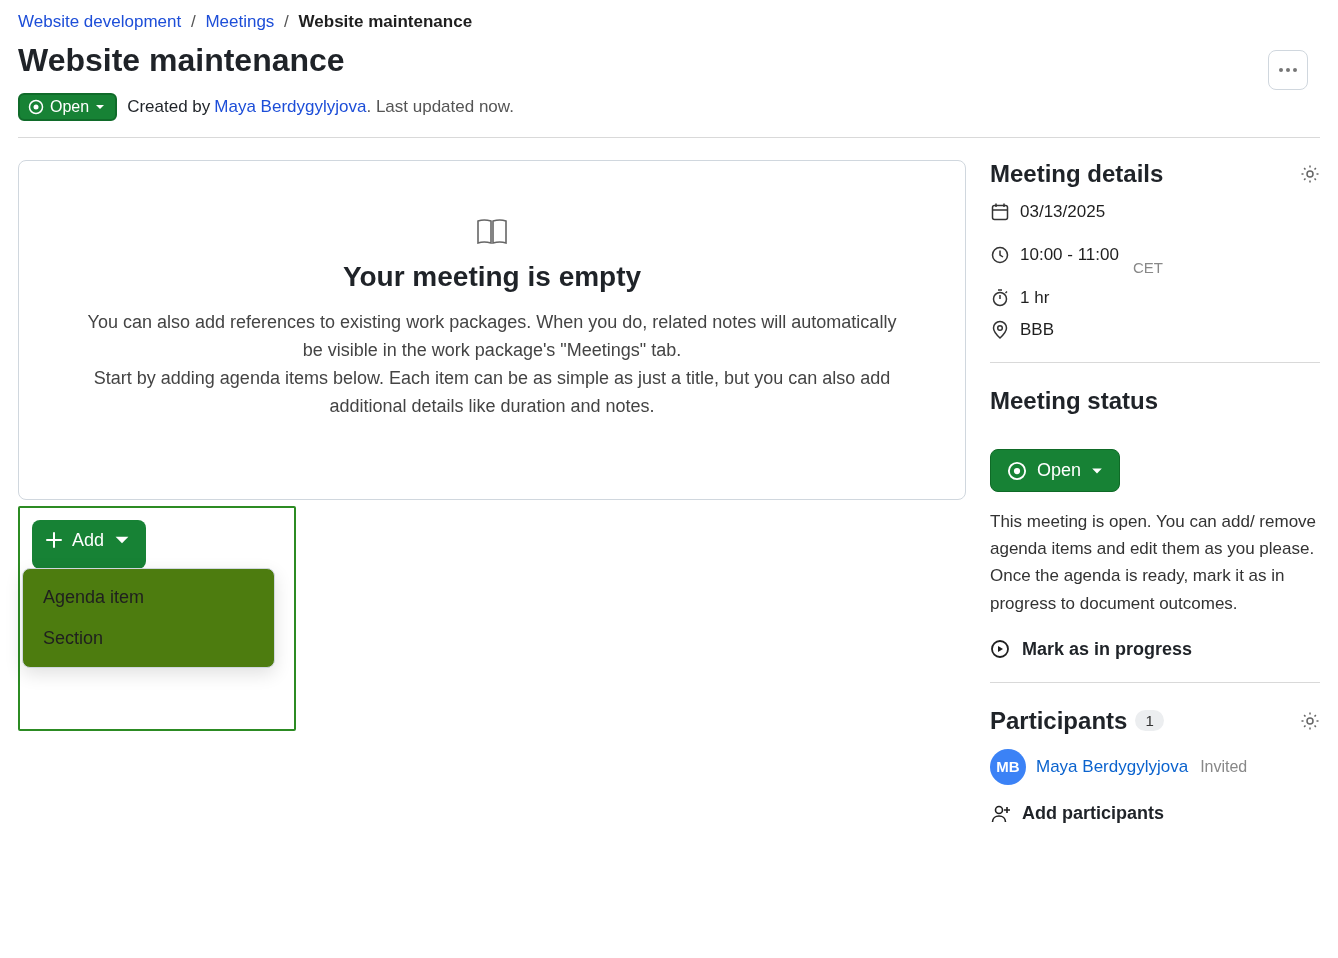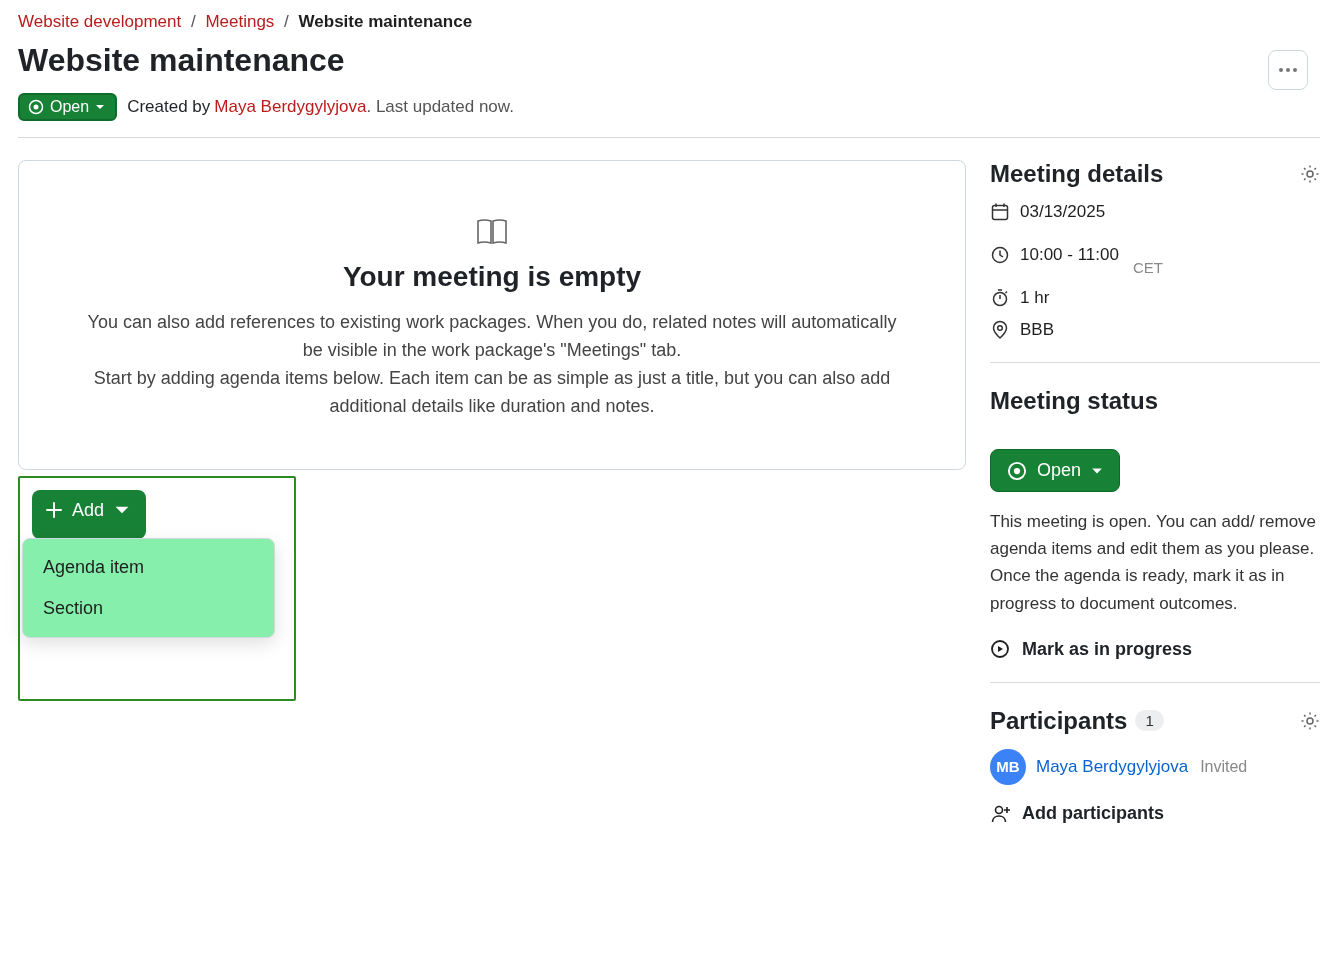--- a/index.html
+++ b/index.html
@@ -4,21 +4,21 @@
 <style>
   * { box-sizing: border-box; }
   body {
     margin: 0;
     font-family: -apple-system, BlinkMacSystemFont, "Segoe UI", Helvetica, Arial, sans-serif;
     color: #1f2328;
     background: #fff;
     padding: 12px 18px 40px 18px;
     width: 1338px;
   }
-  a { color: #b91c1c; text-decoration: none; }
+  a { color: #1d4ed8; text-decoration: none; }
   .breadcrumb { font-size: 17px; margin-bottom: 6px; }
   .breadcrumb .sep { color: #555; margin: 0 5px; }
   .breadcrumb .current { font-weight: 600; color: #1f1f1f; }
   h1.page-title { font-size: 32px; font-weight: 700; margin: 10px 0 14px 0; }
   .more-btn {
     position: absolute; right: 30px; top: 50px;
     width: 40px; height: 40px;
     border: 1px solid #d0d7de; border-radius: 8px;
     background: #fff; display:flex; align-items:center; justify-content:center;
     cursor:pointer;
@@ -34,35 +34,35 @@
     background:#178235; color:#fff; border-radius:8px; border:1px solid #0f6a27;
     display:inline-flex; align-items:center; gap:10px; padding:10px 16px;
     font-size:18px; cursor:pointer;
   }
   .open-dot { width:16px; height:16px; }
   .caret { width:10px; height:10px; }
   .main-grid { display:flex; gap:24px; margin-top:22px; }
   .left-col { flex:1; }
   .right-col { width:330px; }
   .empty-card {
-    border:1px solid #d0d7de; border-radius:8px; padding:56px 60px 30px 60px;
+    border:1px solid #d0d7de; border-radius:8px; padding:56px 60px 60px 60px;
     text-align:center;
   }
   .book-icon { width:32px; height:28px; margin:0 auto 16px auto; display:block; stroke:#555; }
   .empty-title { font-size:28px; font-weight:700; margin:8px 0 16px 0; }
   .empty-para { font-size:18px; color:#444; margin:0 0 18px 0; line-height:1.55; }
   .add-wrap { border:2px solid #2c8b23; padding:12px 12px 12px 12px; width:278px; margin-top:6px; border-radius:2px; position:relative; }
   .add-btn {
     background:#178235; color:#fff; border:none; border-radius:8px;
     display:inline-flex; align-items:center; gap:10px; padding:10px 16px 18px 14px;
     font-size:18px; cursor:pointer; font-weight:500;
   }
   .add-btn svg { width:16px; height:16px; }
   .dropdown-menu {
-    background:#86efac; border:1px solid #d0d7de; border-radius:8px;
+    background:#4d7c0f; border:1px solid #d0d7de; border-radius:8px;
     box-shadow:0 6px 18px rgba(0,0,0,0.12);
     position:absolute; left:2px; top:60px; width:253px; padding:8px 0;
   }
   .dropdown-item { padding:10px 20px; font-size:18px; color:#1f1f1f; cursor:pointer; }
 
   .section-head { display:flex; align-items:center; justify-content:space-between; margin-bottom:14px; }
   .section-title { font-size:24px; font-weight:700; }
   .gear-icon { width:20px; height:20px; cursor:pointer; color:#555; }
   .detail-row { display:flex; align-items:center; gap:10px; font-size:17px; margin-bottom:12px; color:#1f1f1f; }
   .detail-row svg { width:20px; height:20px; flex:none; }

